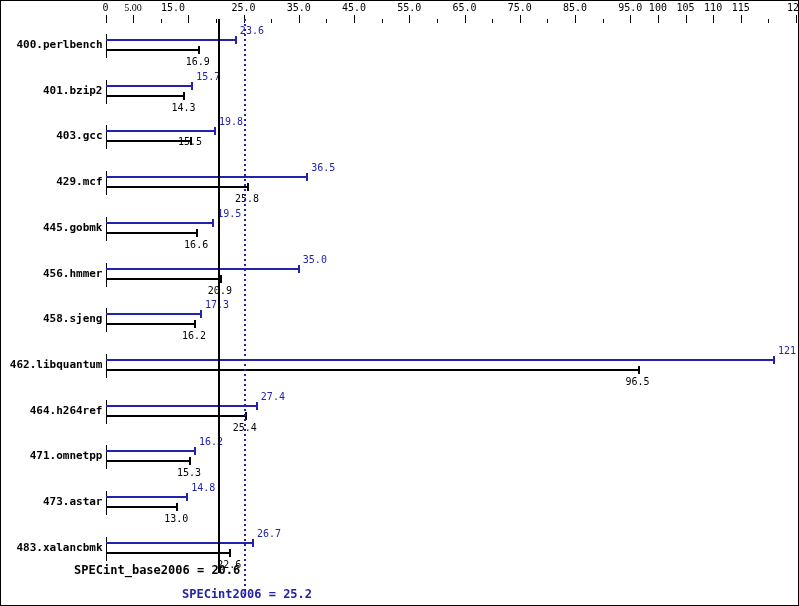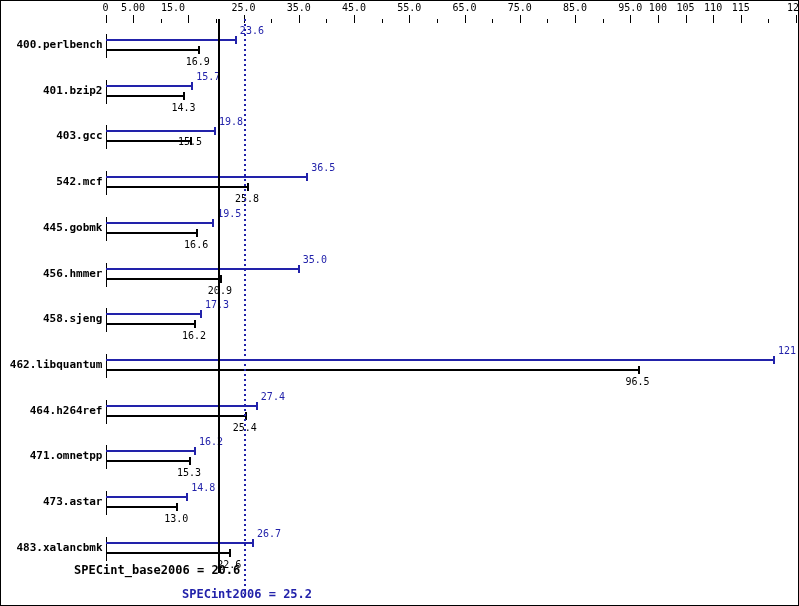--- a/index.html
+++ b/index.html
@@ -65,21 +65,21 @@
   .foot-peak{color:#2222aa;}
 </style>
 </head>
 <body>
 
 <div id="root">
 
   <div id="axis-area">
       <div class="tick-label" style="left: 104.5px;">0</div>
       <div class="tick-mark tick-major" style="left: 105px;"></div>
-      <div class="tick-label" style="left: 132.12px;">5.00</div>
+      <div class="tick-label" style="left: 132.12px; font-family: Liberation Serif, serif;">5.00</div>
       <div class="tick-mark tick-major" style="left: 132px;"></div>
       <div class="tick-label" style="left: 172px;">15.0</div>
       <div class="tick-mark tick-major" style="left: 187px;"></div>
       <div class="tick-label" style="left: 242.6px;">25.0</div>
       <div class="tick-mark tick-major" style="left: 243px;"></div>
       <div class="tick-label" style="left: 297.84px;">35.0</div>
       <div class="tick-mark tick-major" style="left: 298px;"></div>
       <div class="tick-label" style="left: 353.08px;">45.0</div>
       <div class="tick-mark tick-major" style="left: 353px;"></div>
       <div class="tick-label" style="left: 408.32px;">55.0</div>
@@ -139,21 +139,21 @@
         <div class="bm-label" style="right: 697.5px;">403.gcc</div>
         <div class="axis-stub" style="left: 105px; top: 7px; height: 24px;"></div>
         <div class="bar bar-peak" style="left: 105px; top: 12px; width: 109.375px;"></div>
         <div class="cap cap-peak" style="left: 212.875px; top: 9px;"></div>
         <div class="val val-peak" style="left: 217.875px; top: -2px; transform: none;">19.8</div>
         <div class="bar bar-base" style="left: 105px; top: 22px; width: 85.622px;"></div>
         <div class="cap cap-base" style="left: 189.122px; top: 19px;"></div>
         <div class="val val-base" style="left: 201.122px; top: 18px;">15.5</div>
       </div>
       <div class="row" style="top: 139.1px;">
-        <div class="bm-label" style="right: 697.5px;">542.mcf</div>
+        <div class="bm-label" style="right: 697.5px;">429.mcf</div>
         <div class="axis-stub" style="left: 105px; top: 7px; height: 24px;"></div>
         <div class="bar bar-peak" style="left: 105px; top: 12px; width: 201.626px;"></div>
         <div class="cap cap-peak" style="left: 305.126px; top: 9px;"></div>
         <div class="val val-peak" style="left: 310.126px; top: -2px; transform: none;">36.5</div>
         <div class="bar bar-base" style="left: 105px; top: 22px; width: 142.519px;"></div>
         <div class="cap cap-base" style="left: 246.019px; top: 19px;"></div>
         <div class="val val-base" style="left: 258.019px; top: 29px;">25.8</div>
       </div>
       <div class="row" style="top: 184.8px;">
         <div class="bm-label" style="right: 697.5px;">445.gobmk</div>

